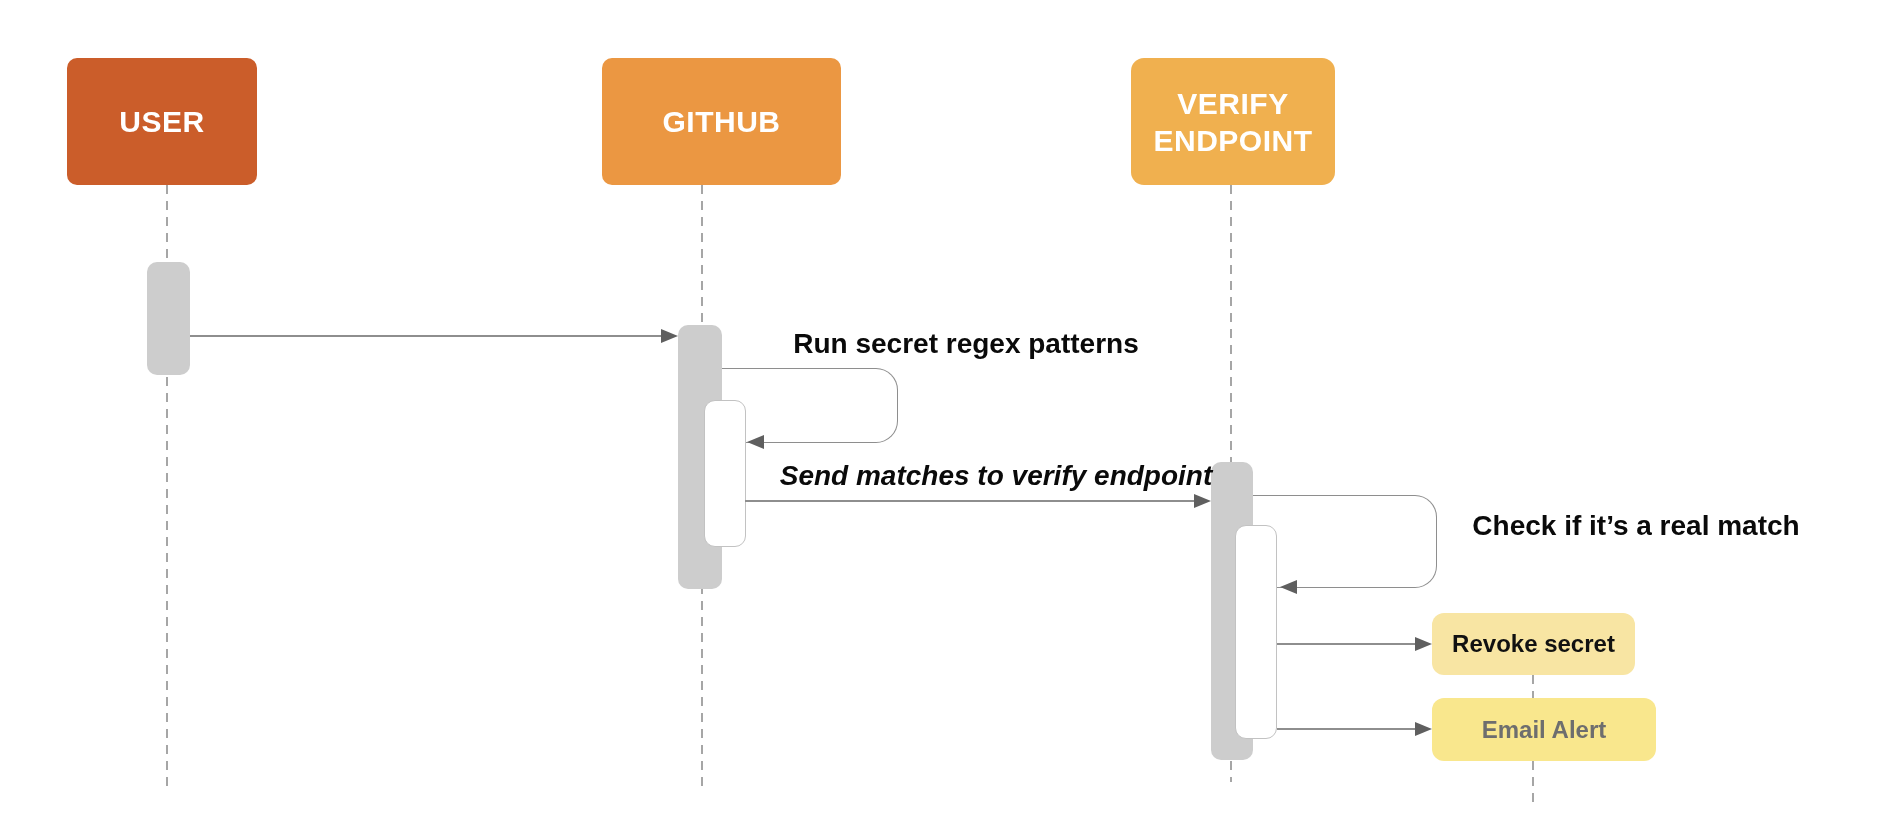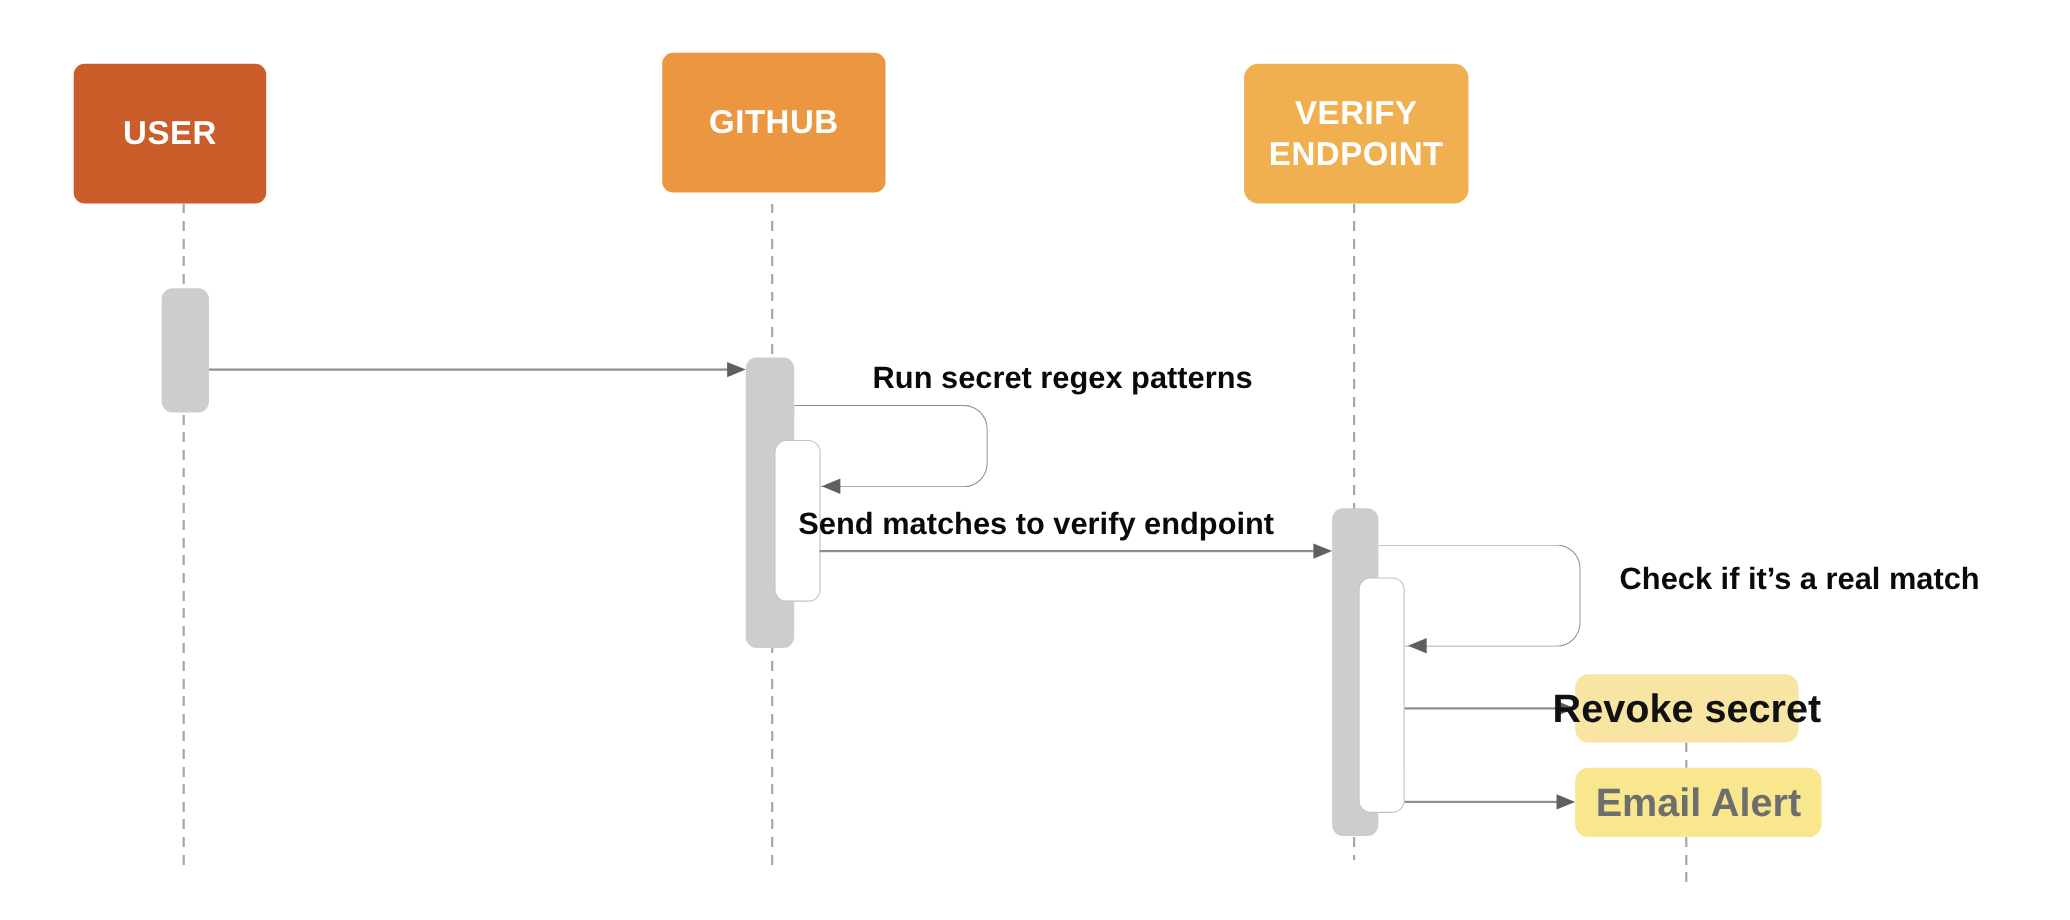--- a/index.html
+++ b/index.html
@@ -14,22 +14,22 @@
   .canvas{
     position:relative; width:1882px; height:836px; background:#ffffff; overflow:hidden;
     font-family:"Liberation Sans","DejaVu Sans",sans-serif;
   }
   .actor{
     position:absolute; display:flex; align-items:center; justify-content:center;
     color:var(--actor-text); font-weight:bold; font-size:30px; letter-spacing:.5px;
     border-radius:10px; text-align:center; line-height:37px; padding:0 10px; box-sizing:border-box;
     z-index:6;
   }
-  .actor-user{left:67px; top:58px; width:175px; height:127px; background:var(--actor-user);}
-  .actor-github{left:602px; top:48px; width:203px; height:127px; background:var(--actor-github);}
+  .actor-user{left:67px; top:58px; width:190px; height:127px; background:var(--actor-user);}
+  .actor-github{left:602px; top:58px; width:239px; height:127px; background:var(--actor-github);}
   .actor-verify{left:1131px; top:58px; width:204px; height:127px; background:var(--actor-verify);border-radius:13px;}
   .lifeline{
     position:absolute; width:2px; z-index:1;
     background:repeating-linear-gradient(to bottom, var(--lifeline) 0 9px, transparent 9px 16px);
   }
   .ll-user{left:166px; top:185px; height:603px;}
   .ll-github{left:701px; top:185px; height:603px;}
   .ll-verify{left:1230px; top:185px; height:597px;}
   .ll-revoke{left:1532px; top:675px; height:23px;}
   .ll-email{left:1532px; top:761px; height:42px;}
@@ -63,25 +63,25 @@
     border-radius:0 22px 22px 0; z-index:3; box-sizing:border-box;
   }
   .loop-run{left:722px; top:368px; width:176px; height:75px;}
   .loop-check{left:1253px; top:495px; width:184px; height:93px;}
   .msg-label{
     position:absolute; transform:translateX(-50%); white-space:nowrap;
     font-weight:bold; font-size:28px; color:var(--message-text); z-index:6;
   }
   .lbl-commit{left:436px; top:292px;}
   .lbl-run{left:966px; top:328px;}
-  .lbl-send{left:942px; top:460px;}
+  .lbl-send{left:996px; top:460px;font-style:italic;}
   .lbl-check{left:1636px; top:510px;}
   .note{
     position:absolute; display:flex; align-items:center; justify-content:center;
-    font-weight:bold; font-size:36px; border-radius:12px; z-index:6; white-space:nowrap;
+    font-weight:bold; font-size:24px; border-radius:12px; z-index:6; white-space:nowrap;
   }
   .note-revoke{left:1432px; top:613px; width:203px; height:62px;
     background:var(--note-revoke-fill); color:var(--note-revoke-text);}
   .note-email{left:1432px; top:698px; width:224px; height:63px;
     background:var(--note-email-fill); color:var(--note-email-text);}
 </style>
 </head>
 <body>
 
 <div class="canvas">

